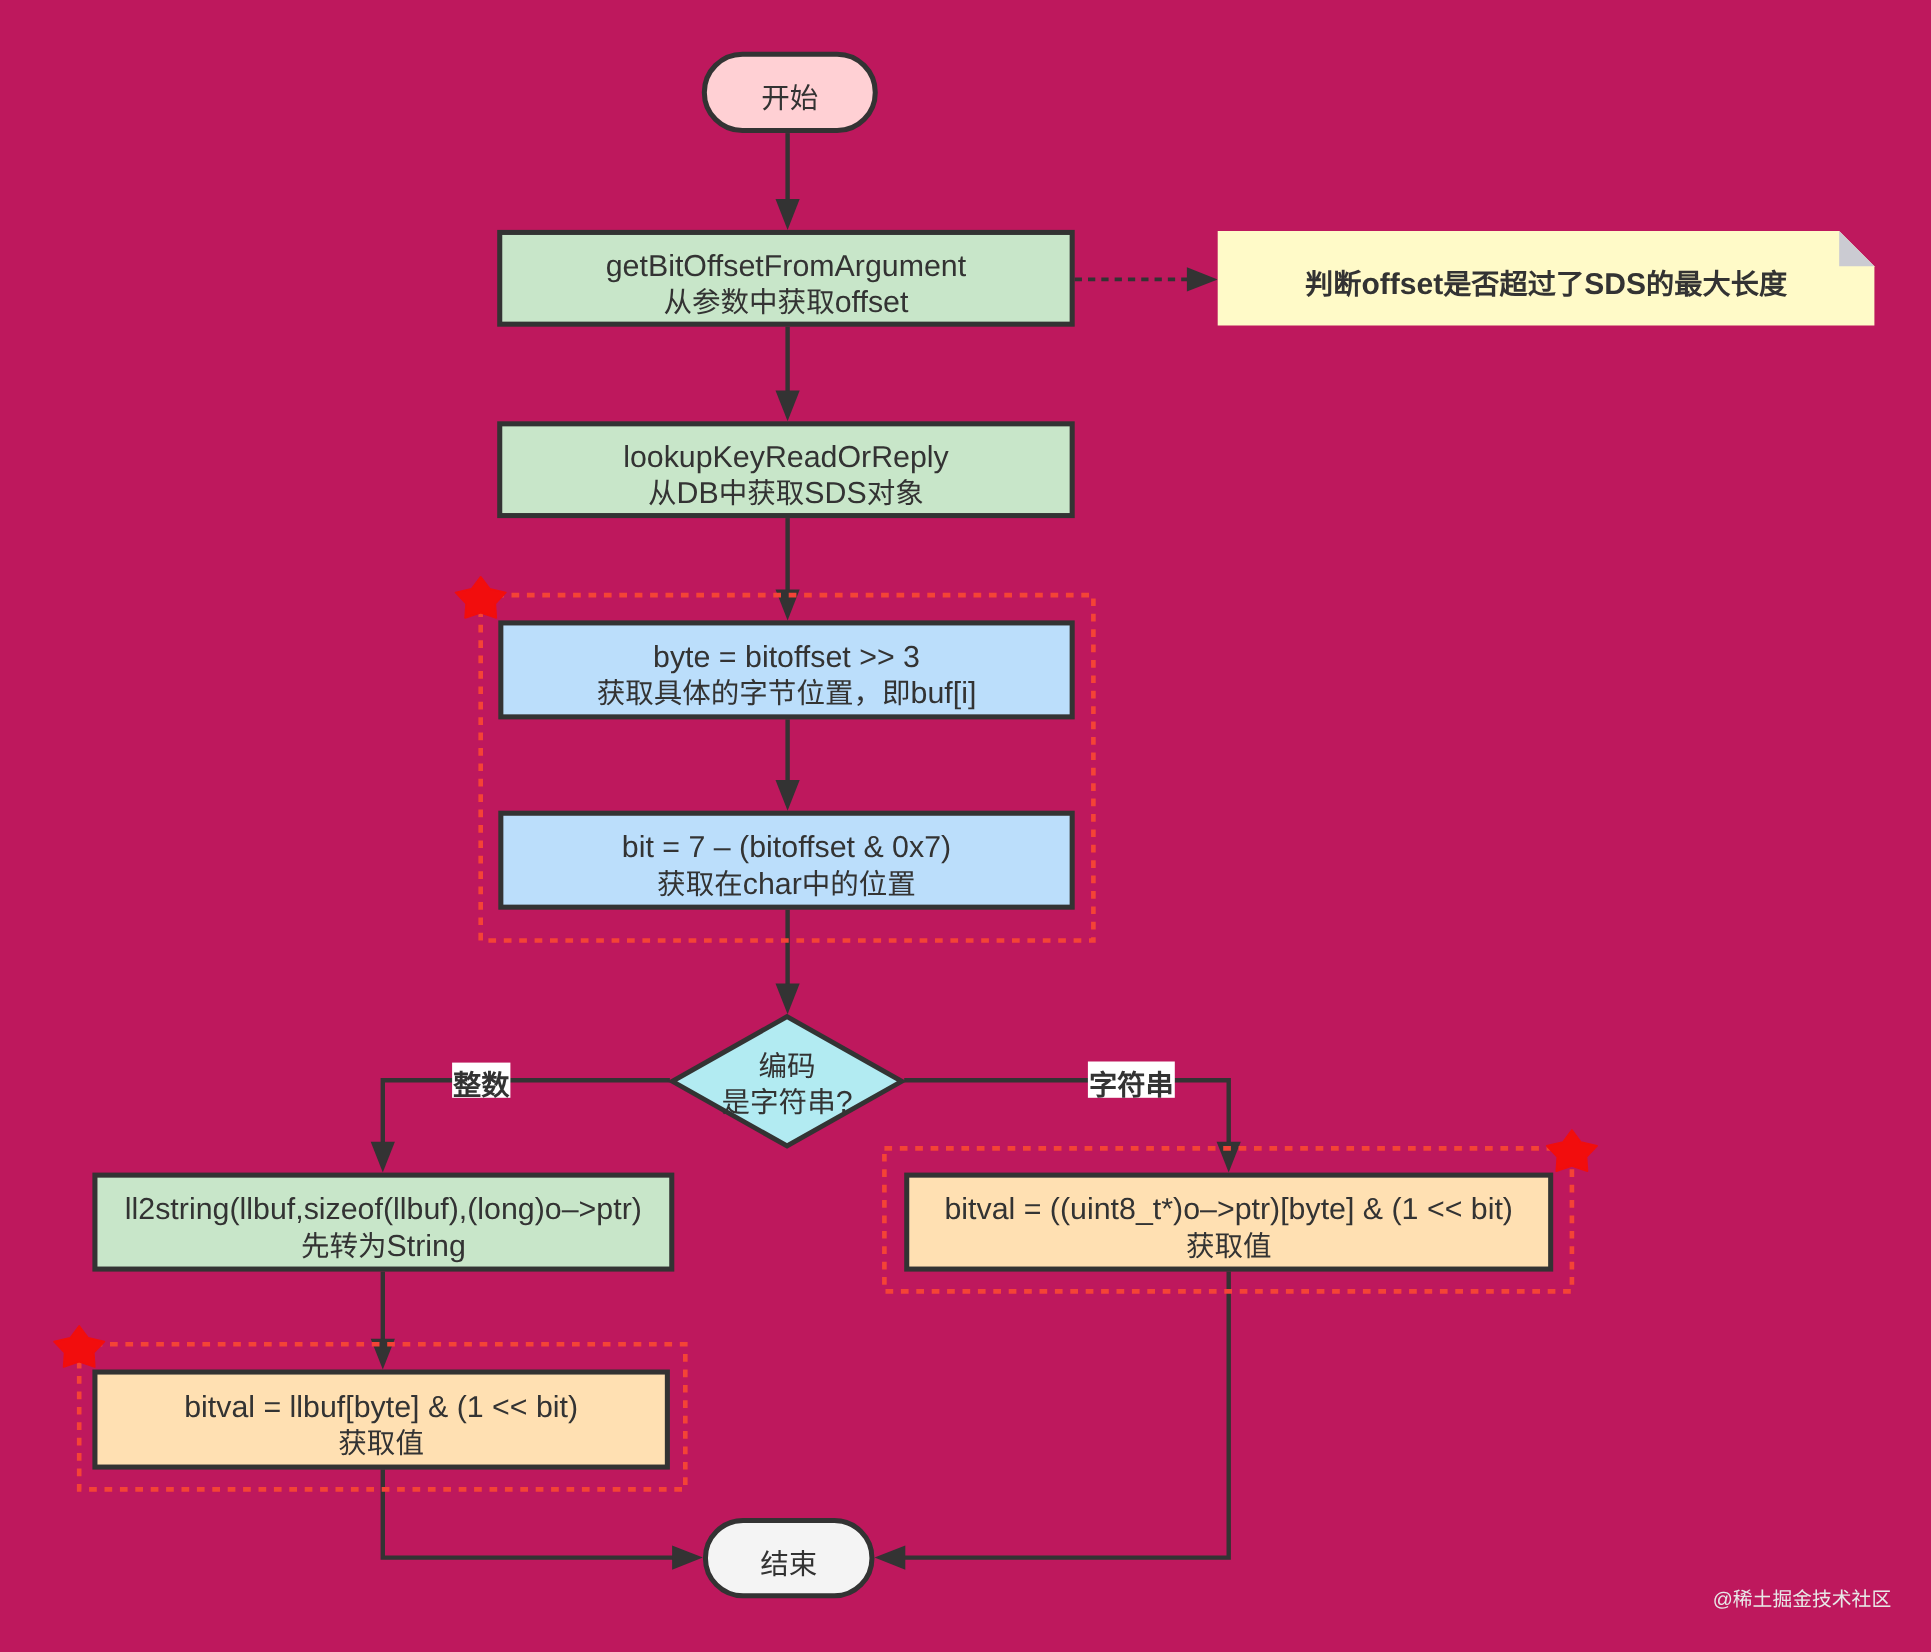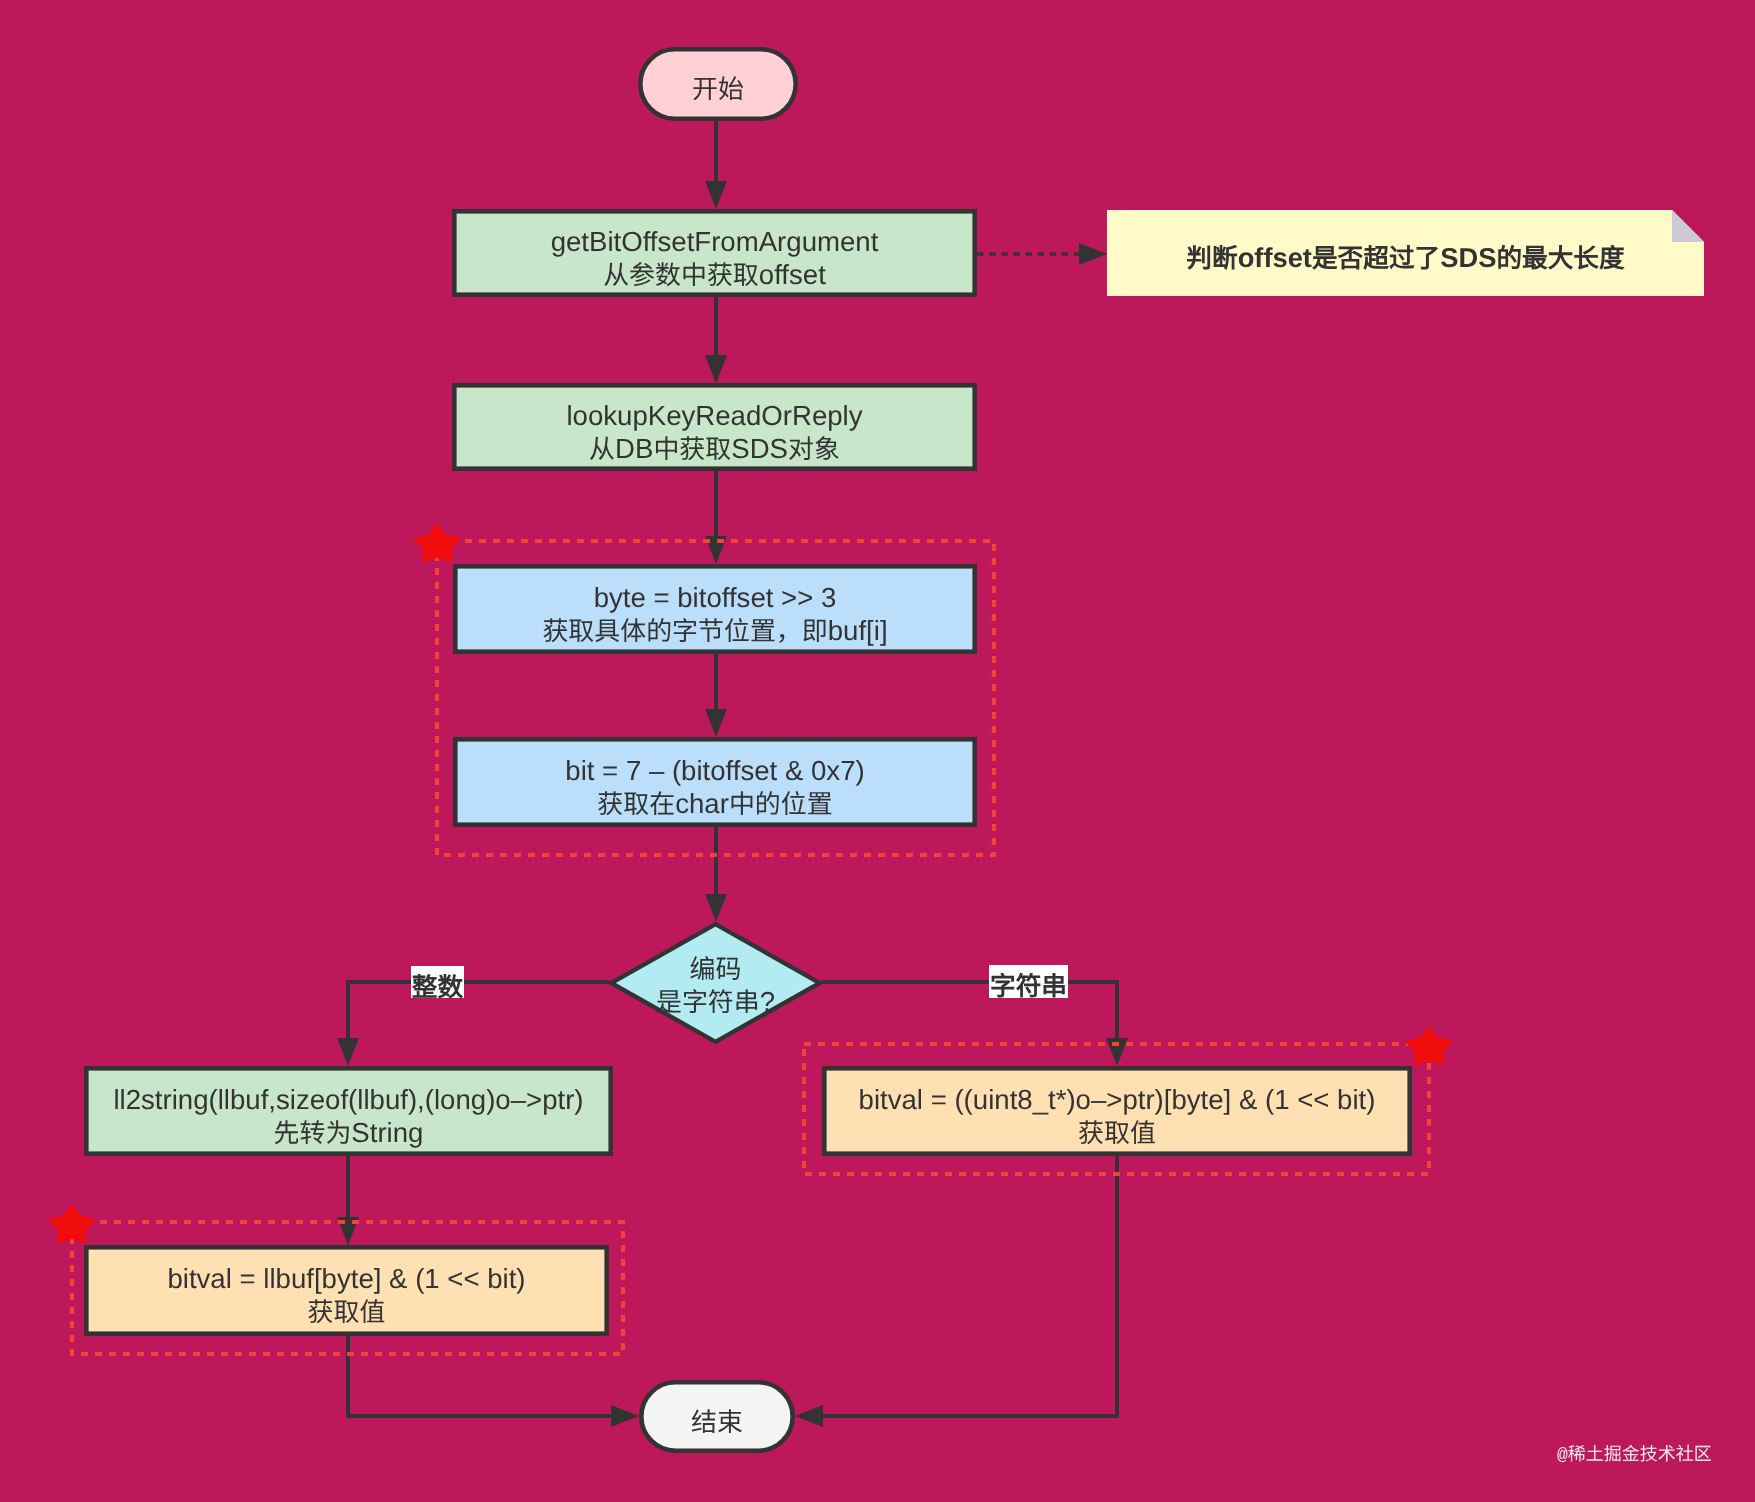--- a/index.html
+++ b/index.html
@@ -6,21 +6,21 @@
   html,body{margin:0;padding:0;background:#000;}
   #watermark{will-change:opacity;}
   .han{font-size:0.94em;}
   #page{position:relative;width:1755px;height:1502px;background:#be185d;overflow:hidden;
         font-family:"Liberation Sans","DejaVu Sans",sans-serif;}
   #chart{position:absolute;left:0;top:0;will-change:opacity;text-rendering:geometricPrecision;}
   .node-label{font-family:"Liberation Sans","DejaVu Sans",sans-serif;font-size:27.6px;fill:#333333;text-anchor:middle;}
   .edge-label{font-family:"Liberation Sans","DejaVu Sans",sans-serif;font-size:27.3px;fill:#333333;text-anchor:middle;font-weight:bold;}
   .note-label{font-family:"Liberation Sans","DejaVu Sans",sans-serif;font-size:27.3px;fill:#333333;text-anchor:middle;font-weight:bold;}
   #watermark{position:absolute;left:1557px;top:1438.5px;color:#e8e8e8;font-size:18px;-webkit-font-smoothing:antialiased;
-             font-family:Liberation Mono, monospace;white-space:nowrap;}
+             font-family:Liberation Sans, sans-serif;white-space:nowrap;}
 </style>
 </head>
 <body>
 
 <div id="page">
   <svg id="chart" width="1755" height="1502" viewBox="0 0 1755 1502">
     <g id="edges-layer">
         <g>
           <path d="M716 121 L716 183" fill="none" stroke="#333333" stroke-width="4"></path>
           <path d="M 716 209 L 705 181 L 727 181 Z" fill="#333333"></path>

